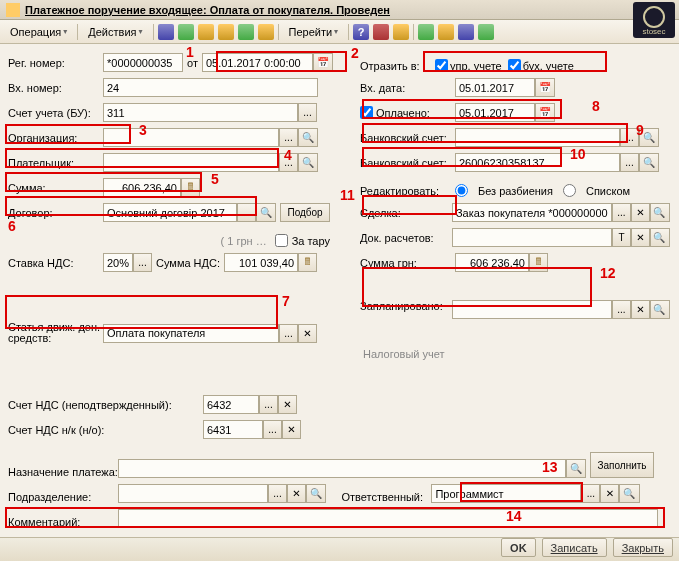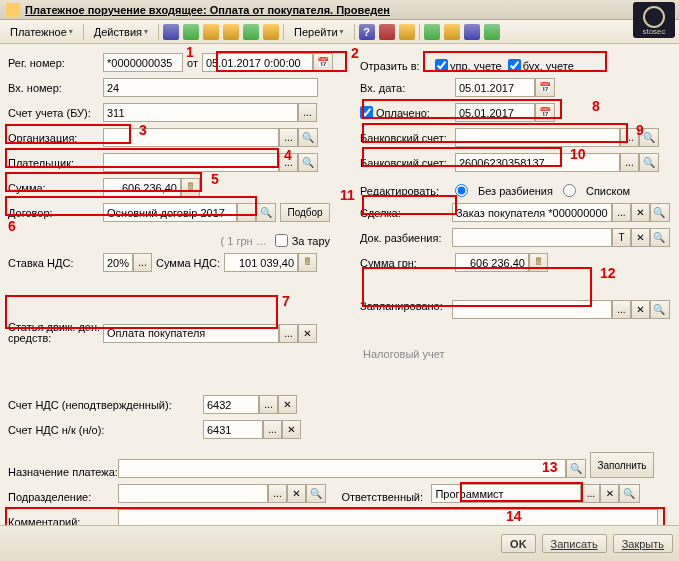--- a/index.html
+++ b/index.html
@@ -90,24 +90,24 @@
     display: inline-flex; align-items: center; justify-content: center;
     cursor: pointer; padding: 0 3px;
   }
   .btn-cal { color: #a08040; }
   .chk { width: 13px; height: 13px; }
   .red-box { position: absolute; border: 2px solid #d00; pointer-events: none; }
   .red-num { position: absolute; color: #d00; font-weight: bold; font-size: 14px; pointer-events: none; }
   .section-title { font-size: 11px; color: #888; margin: 4px 0; }
   .footer {
     position: absolute; bottom: 0; left: 0; right: 0;
-    height: 36px;
+    height: 24px;
     background: linear-gradient(#f0ece0,#e4dcc8);
     border-top: 1px solid #c0b8a0;
-    display: flex; justify-content: flex-end; align-items: center;
+    display: flex; justify-content: flex-end; 
     padding: 0 6px; gap: 6px;
   }
   .footer-btn {
     height: 19px; padding: 0 8px;
     border: 1px solid #b0a890;
     background: linear-gradient(#f8f4ec,#e8e0d0);
     font-size: 11px;
     cursor: pointer;
     border-radius: 2px;
     text-decoration: underline;
@@ -121,21 +121,21 @@
 
 <div class="titlebar">
   <span class="titlebar-icon"></span>
   <span class="titlebar-text">Платежное поручение входящее: Оплата от покупателя. Проведен</span>
 </div>
 <div class="logo">
     <span>stosec</span>
   </div>
 
 <div class="toolbar">
-  <span class="tb-btn">Платежное</span>
+  <span class="tb-btn">Операция</span>
   <span class="tb-sep"></span>
   <span class="tb-btn">Действия</span>
   <span class="tb-sep"></span>
   <span class="tb-icon i-blue"></span>
   <span class="tb-icon i-green"></span>
   <span class="tb-icon i-yel"></span>
   <span class="tb-icon i-yel"></span>
   <span class="tb-icon i-green"></span>
   <span class="tb-icon i-yel"></span>
   <span class="tb-sep"></span>
@@ -260,21 +260,21 @@
   </div>
 </div>
 
 <div class="row">
   <div class="col-left" style="justify-content:flex-end;padding-right:30px">
     <span style="color:#888">( 1 грн …</span>
     <input type="checkbox" class="chk" style="margin: 0px 4px 0px 8px;">
     <span>За тару</span>
   </div>
   <div class="col-right">
-    <span class="lbl" style="width:95px">Док. разбиения:</span>
+    <span class="lbl" style="width:95px">Док. расчетов:</span>
     <input type="text" style="width: 165px;">
     <button class="btn-small">T</button>
     <button class="btn-small">✕</button>
     <button class="btn-small">🔍</button>
   </div>
 </div>
 
 <div class="row">
   <div class="col-left">
     <span class="lbl">Ставка НДС:</span>

